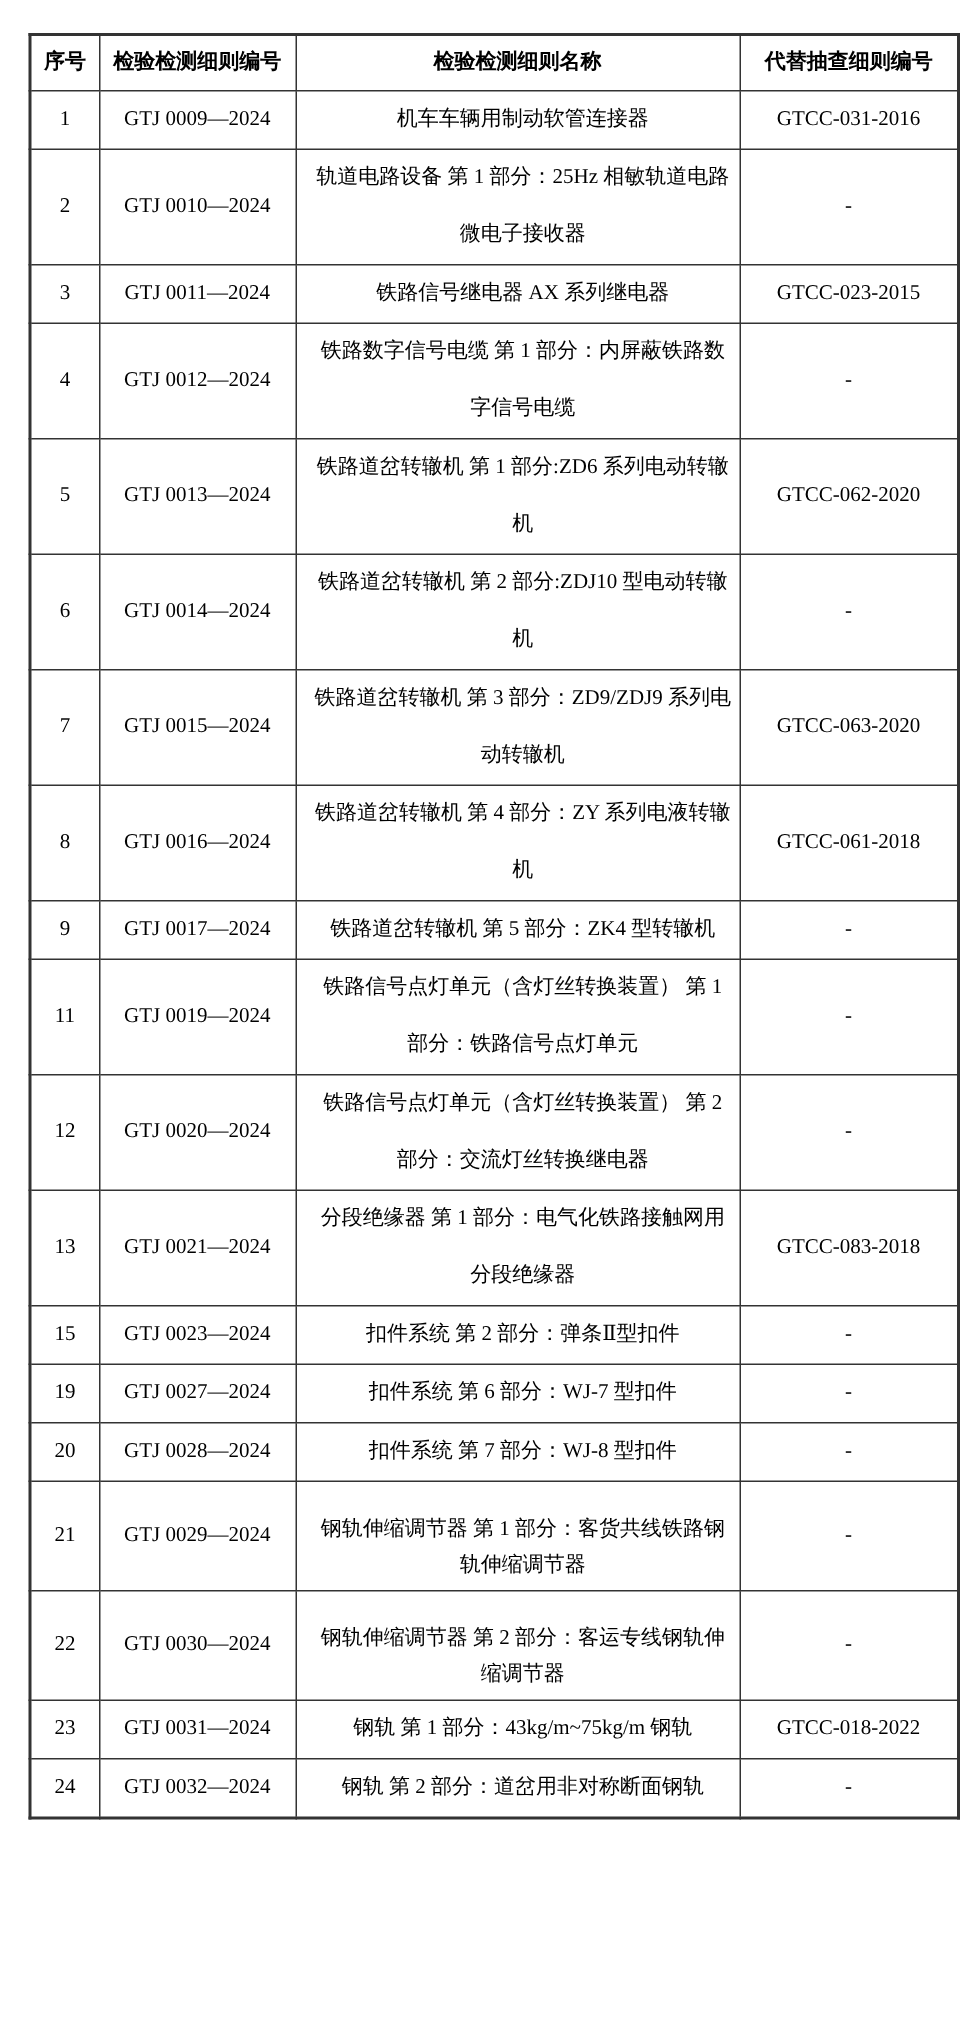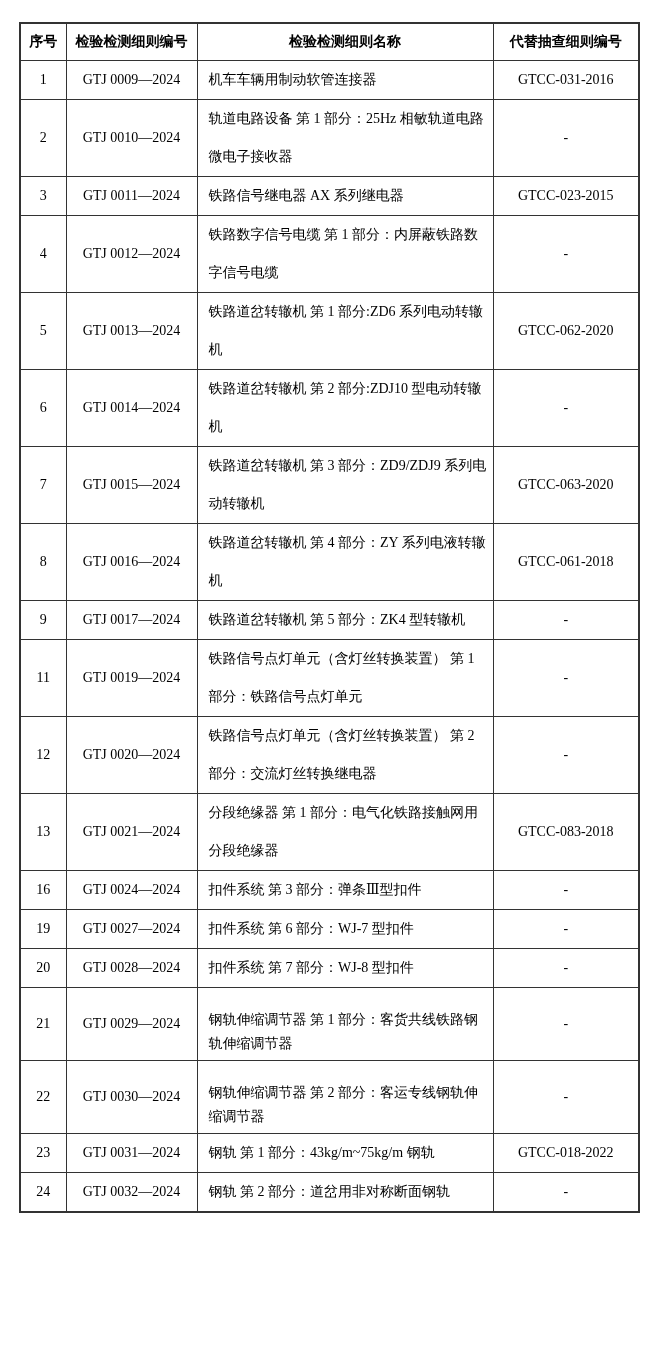--- a/index.html
+++ b/index.html
@@ -36,21 +36,21 @@
     line-height: 1.2;
   }
   table.rules td {
     font-size: 14px;
     text-align: center;
     padding: 0 2px;
     line-height: 38px;
     height: 36px;
   }
   table.rules td.c-name {
-    text-align: left;
+    text-align: center;
     padding: 0 4px 0 11px;
     line-height: 38px;
     word-break: break-all;
   }
   table.rules tr.compact td.c-name {
     line-height: 24px;
     padding-top: 20px;
     padding-bottom: 4px;
   }
   col.c-no  { width: 46px; }
@@ -144,23 +144,23 @@
           <td class="c-name">铁路信号点灯单元（含灯丝转换装置） 第 2 部分：交流灯丝转换继电器</td>
           <td class="c-rep">-</td>
         </tr>
         <tr>
           <td class="c-no">13</td>
           <td class="c-code">GTJ 0021—2024</td>
           <td class="c-name">分段绝缘器 第 1 部分：电气化铁路接触网用分段绝缘器</td>
           <td class="c-rep">GTCC-083-2018</td>
         </tr>
         <tr>
-          <td class="c-no">16</td>
-          <td class="c-code">GTJ 0024—2024</td>
-          <td class="c-name">扣件系统 第 3 部分：弹条Ⅲ型扣件</td>
+          <td class="c-no">15</td>
+          <td class="c-code">GTJ 0023—2024</td>
+          <td class="c-name">扣件系统 第 2 部分：弹条Ⅱ型扣件</td>
           <td class="c-rep">-</td>
         </tr>
         <tr>
           <td class="c-no">19</td>
           <td class="c-code">GTJ 0027—2024</td>
           <td class="c-name">扣件系统 第 6 部分：WJ-7 型扣件</td>
           <td class="c-rep">-</td>
         </tr>
         <tr>
           <td class="c-no">20</td>

